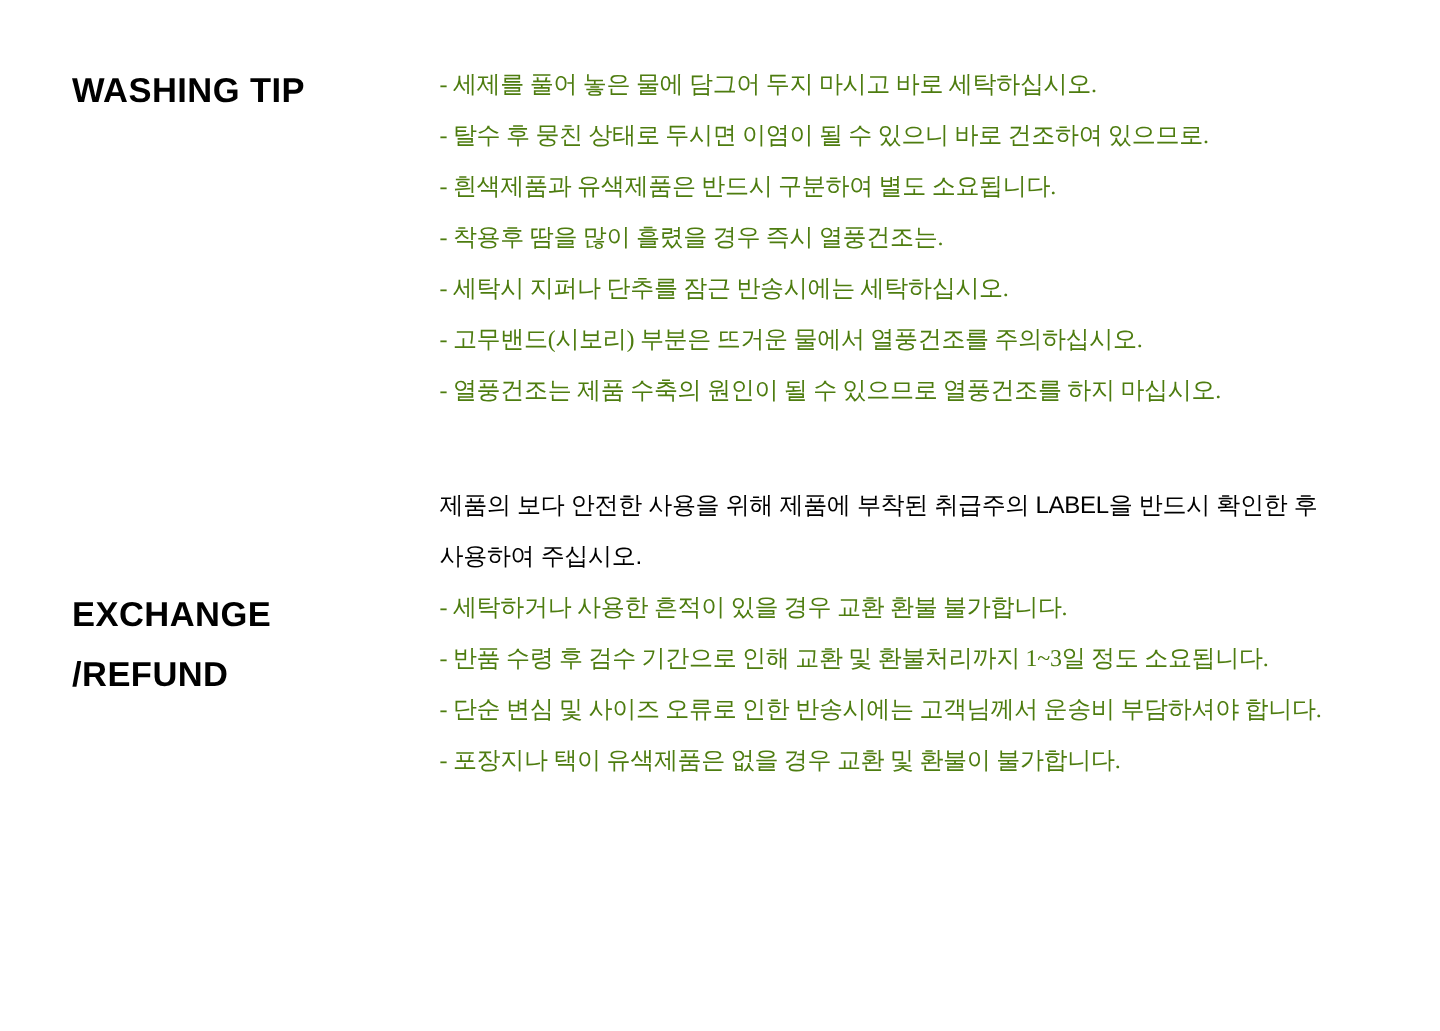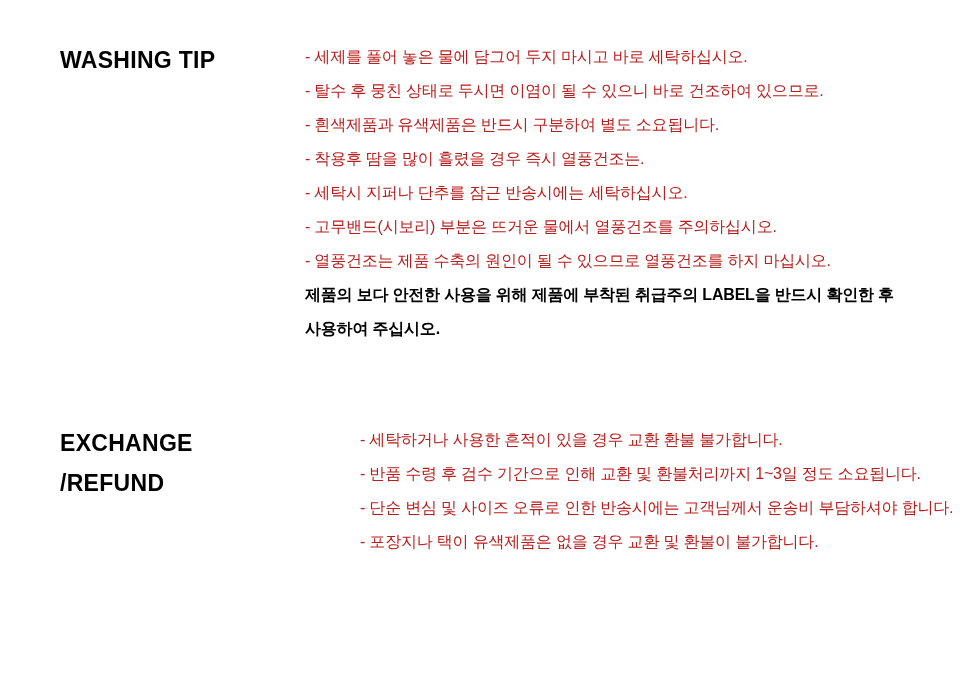--- a/index.html
+++ b/index.html
@@ -6,62 +6,62 @@
   html, body {
     width: 960px;
     height: 687px;
     background: #ffffff;
     font-family: "Liberation Sans", "DejaVu Sans", sans-serif;
     overflow: hidden;
   }
   .page {
     width: 960px;
     height: 622px;
-    padding-left: 60px;
+    padding-left: 48px;
     padding-top: 40px;
     border-radius: 12px;
   }
   .info-section {
     display: flex;
     align-items: flex-start;
   }
   .section-exchange {
-    margin-top: 77px;
-    justify-content: space-between;
   }
   .heading-col {
     width: 245px;
     flex: 0 0 245px;
   }
   .section-heading {
     font-size: 23px;
     font-weight: 700;
     color: #000000;
     line-height: 40px;
     letter-spacing: 0.3px;
   }
   .content-col {
     flex: 1 1 auto;
     max-width: 600px;
   }
   .item-line {
     font-size: 16px;
-    color: #b91c1c;
+    color: #4d7c0f;
     line-height: 34px;
     white-space: nowrap;
     letter-spacing: -0.2px;
+    font-family: Liberation Serif, serif;
   }
   .note-line {
     font-size: 16px;
-    font-weight: 700;
+    font-weight: 400;
     color: #000000;
     line-height: 34px;
     letter-spacing: -0.2px;
     max-width: 595px;
     white-space: normal;
+    margin-top: 43px;
   }
 </style>
 </head>
 <body>
 
 <div class="page">
 
   <div class="info-section section-washing">
     <div class="heading-col">
       <div class="section-heading">WASHING TIP</div>

